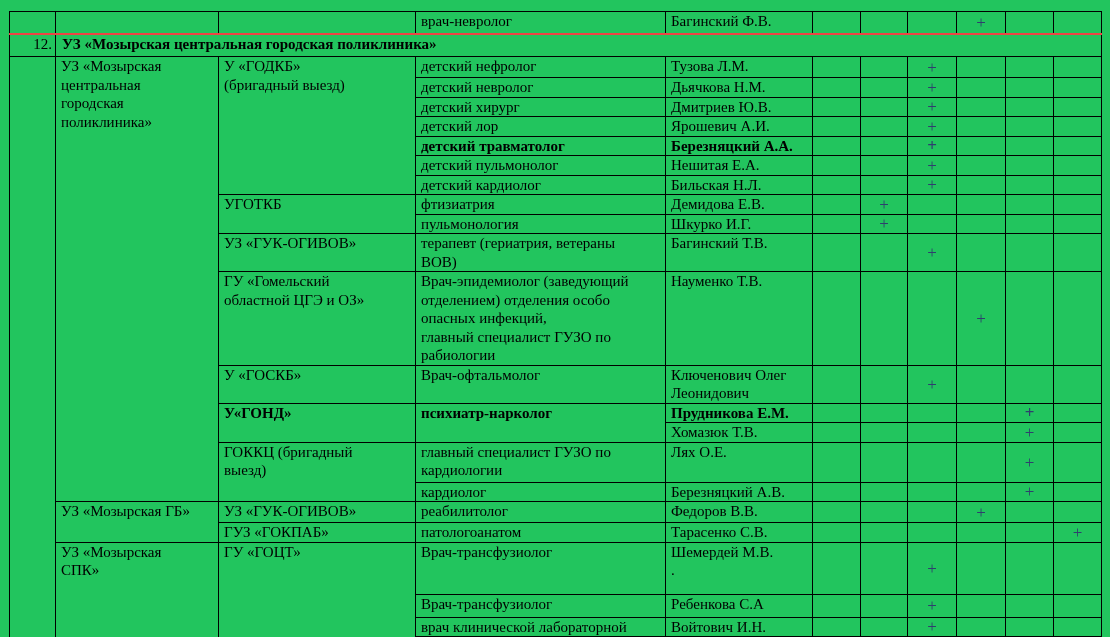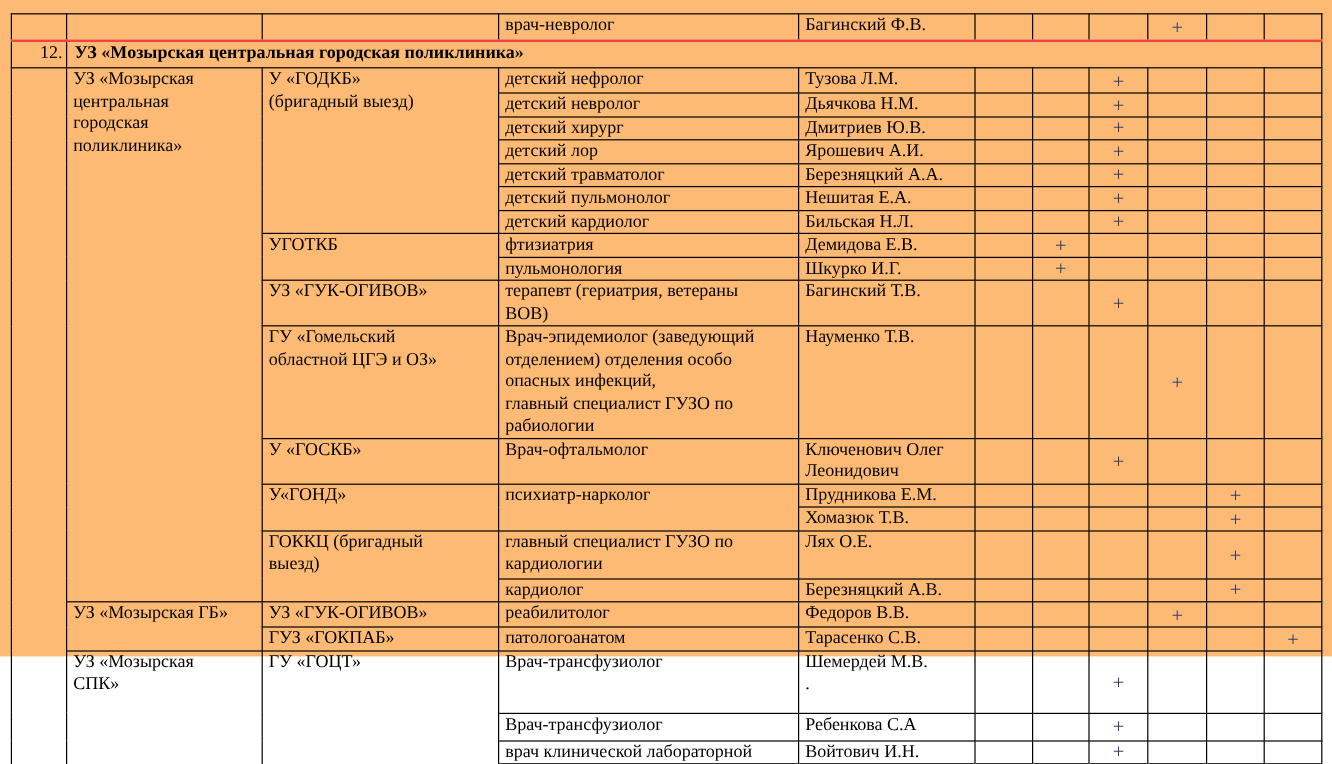--- a/index.html
+++ b/index.html
@@ -1,20 +1,20 @@
 <!DOCTYPE html>
 <html><head>
 <meta charset="utf-8">
 <style>
   html,body{margin:0;padding:0;}
   body{
     width:1110px;height:637px;background:#ffffff;overflow:hidden;
     font-family:"Liberation Serif","DejaVu Serif",serif;
   }
-  .page{position:relative;width:1110px;height:547px;background:#fdba74;}
+  .page{position:relative;width:1110px;height:637px;background:#22c55e;}
   table.doc{
     position:absolute;left:9px;top:11px;width:1092px;
     border-collapse:collapse;table-layout:fixed;
   }
   td{
     border:1px solid #000;
     font-size:15px;line-height:18.5px;color:#000;
     vertical-align:top;padding:0 4px 0 5px;
     white-space:pre-line;overflow:hidden;
     font-family:"Liberation Serif","DejaVu Serif",serif;
@@ -106,21 +106,21 @@
         <tr style="height: 19px;">
           <td class="text">детский лор</td>
           <td class="text">Ярошевич А.И.</td>
           <td class="empty"></td>
           <td class="empty"></td>
           <td class="plus">+</td>
           <td class="empty"></td>
           <td class="empty"></td>
           <td class="empty"></td>
         </tr>
-        <tr style="height: 19px;">
+        <tr style="height: 19px; font-weight: bold;">
           <td class="text">детский травматолог</td>
           <td class="text">Березняцкий А.А.</td>
           <td class="empty"></td>
           <td class="empty"></td>
           <td class="plus">+</td>
           <td class="empty"></td>
           <td class="empty"></td>
           <td class="empty"></td>
         </tr>
         <tr style="height: 19px;">
@@ -197,21 +197,21 @@
           <td class="text">Врач-офтальмолог</td>
           <td class="text">Ключенович Олег
 Леонидович</td>
           <td class="empty"></td>
           <td class="empty"></td>
           <td class="plus">+</td>
           <td class="empty"></td>
           <td class="empty"></td>
           <td class="empty"></td>
         </tr>
-        <tr style="height: 19px;">
+        <tr style="height: 19px; font-weight: bold;">
           <td rowspan="2" class="text">У«ГОНД»</td>
           <td rowspan="2" class="text">психиатр-нарколог</td>
           <td class="text">Прудникова Е.М.</td>
           <td class="empty"></td>
           <td class="empty"></td>
           <td class="empty"></td>
           <td class="empty"></td>
           <td class="plus">+</td>
           <td class="empty"></td>
         </tr>

